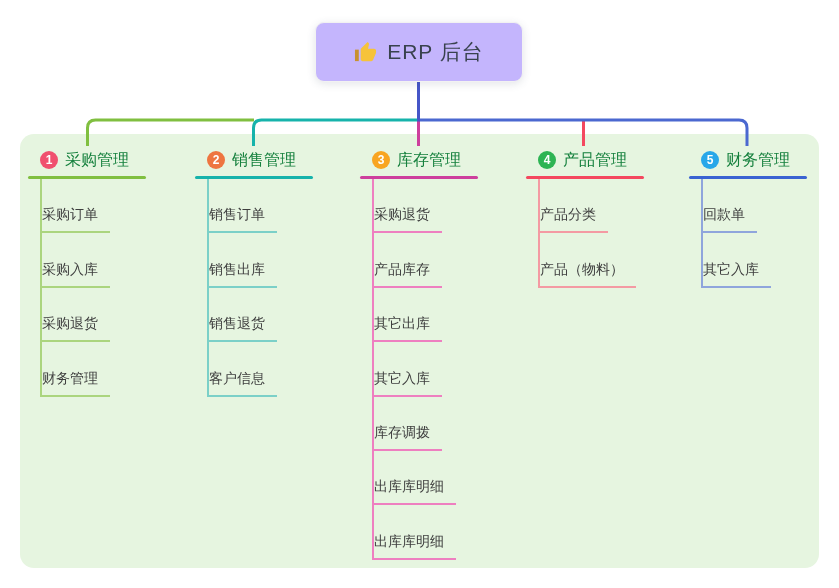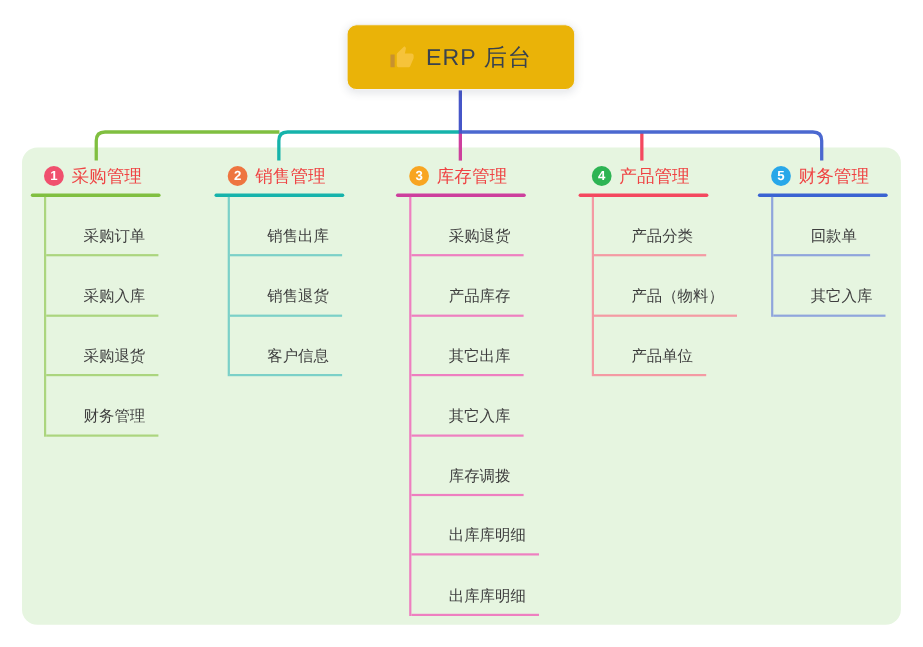--- a/index.html
+++ b/index.html
@@ -10,48 +10,48 @@
   }
   .panel {
     position:absolute; left:20px; top:134px; width:799px; height:434px;
     border-radius:14px;
   }
   svg.connectors { position:absolute; left:0; top:0; width:839px; height:588px; pointer-events:none; }
   svg.connectors path { fill:none; stroke-width:3; }
 
   .root-card {
     position:absolute; left:315px; top:22px; width:208px; height:60px;
-    background:#eab308; border-radius:9px; border:1px solid #f2f2f2;
+    background:#c4b5fd; border-radius:9px; border:1px solid #f2f2f2;
     box-shadow:0 2px 8px rgba(60,70,90,.14);
     display:flex; align-items:center; justify-content:center; gap:10px;
     cursor:pointer;
   }
   .root-label { font-size:21px; color:#39424e; font-weight:500; letter-spacing:1px; }
 
   .branch { position:absolute; top:147px; width:134px; }
   .pos-0 { left:28px; }
   .pos-1 { left:195px; }
   .pos-2 { left:360px; }
   .pos-3 { left:526px; }
   .pos-4 { left:689px; }
 
   .branch-head { display:flex; align-items:center; gap:7px; padding-left:12px; height:26px; margin-bottom:3px; cursor:pointer; }
   .badge {
     width:18px; height:18px; border-radius:50%; background:var(--badge);
     color:#fff; font-size:12px; font-weight:700; flex:0 0 18px;
     display:flex; align-items:center; justify-content:center; line-height:18px;
   }
-  .branch-label { font-size:16px; color:#ef4444; white-space:nowrap; }
+  .branch-label { font-size:16px; color:#15803d; white-space:nowrap; }
   .branch-underline { width:118px; height:3px; background:var(--line); border-radius:2px; }
 
   .children { margin-left:12px; border-left:2px solid var(--light); display:flex; flex-direction:column; align-items:flex-start; }
   .child-slot { height:54.4px; display:flex; align-items:flex-end; }
   .child {
     border-bottom:2px solid var(--light);
-    padding:0 12px 7px 34px; font-size:14px; color:#3e3e3e;
+    padding:0 12px 7px 0; font-size:14px; color:#3e3e3e;
     white-space:nowrap; cursor:pointer;
   }
 </style>
 </head>
 <body>
 
 <div id="canvas">
 
   <div class="panel" style="background: rgb(230, 245, 224);"></div>
 
@@ -97,20 +97,23 @@
   </div>
 
   <div class="branch pos-1" style="--badge: #ee7540; --line: #16b3ab; --light: #7bd0c8;">
     <div class="branch-head">
       <span class="badge">2</span>
       <span class="branch-label">销售管理</span>
     </div>
     <div class="branch-underline"></div>
     <div class="children">
       <div class="child-slot">
+          <div class="child">销售订单</div>
+        </div>
+      <div class="child-slot">
           <div class="child">销售出库</div>
         </div>
       <div class="child-slot">
           <div class="child">销售退货</div>
         </div>
       <div class="child-slot">
           <div class="child">客户信息</div>
         </div>
     </div>
   </div>
@@ -152,23 +155,20 @@
       <span class="branch-label">产品管理</span>
     </div>
     <div class="branch-underline"></div>
     <div class="children">
       <div class="child-slot">
           <div class="child">产品分类</div>
         </div>
       <div class="child-slot">
           <div class="child">产品（物料）</div>
         </div>
-      <div class="child-slot">
-          <div class="child">产品单位</div>
-        </div>
     </div>
   </div>
 
   <div class="branch pos-4" style="--badge: #28a7e9; --line: #3a63d2; --light: #8fa5dc;">
     <div class="branch-head">
       <span class="badge">5</span>
       <span class="branch-label">财务管理</span>
     </div>
     <div class="branch-underline"></div>
     <div class="children">

